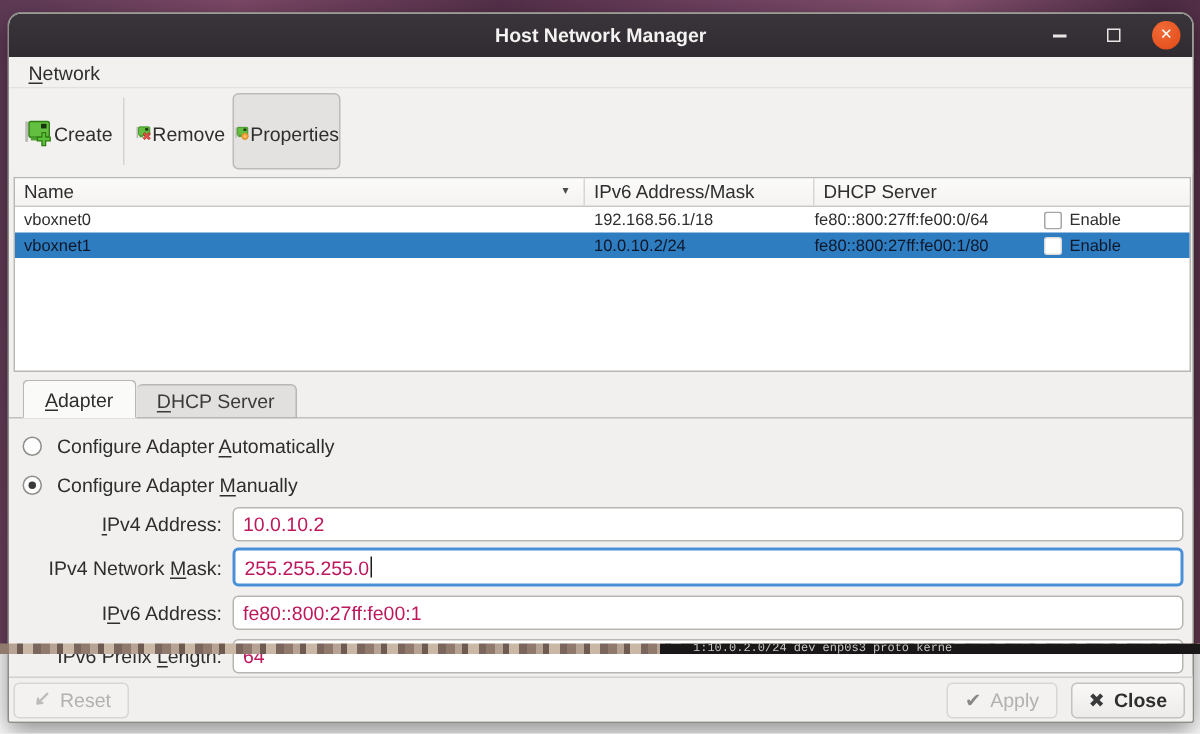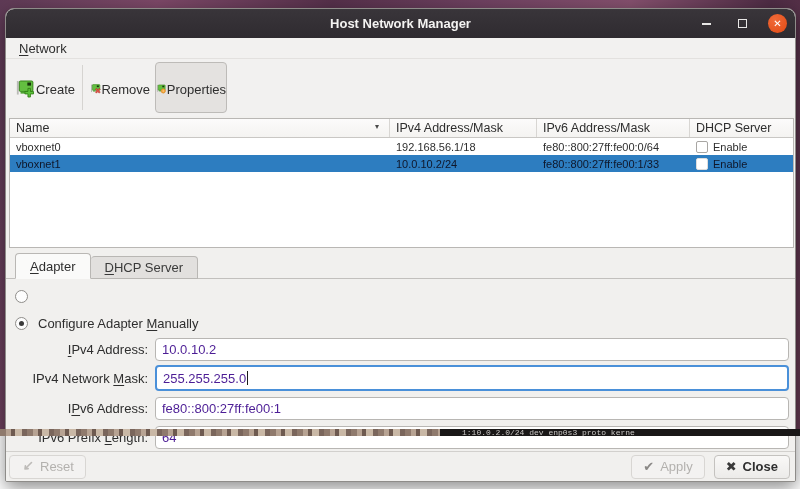--- a/index.html
+++ b/index.html
@@ -64,21 +64,21 @@
   .tab.inactive { height:23px; background:#e2e0de; border-left:none; color:#3a3a3a; }
 
   
   .pane { position:absolute; left:0; top:270px; width:791px; height:174px; }
   .radio-row { position:absolute; left:9px; display:flex; align-items:center; gap:10px; }
   .radio { width:13px; height:13px; border-radius:50%; border:1px solid #8f8d8a; background:#fdfdfd; position:relative; flex:0 0 auto; }
   .radio.checked::after { content:""; position:absolute; left:3px; top:3px; width:5px; height:5px; border-radius:50%; background:#3a3a3a; }
   .form-row { position:absolute; left:0; width:791px; display:flex; align-items:center; }
   .f-label { width:149px; text-align:right; padding-right:7px; flex:0 0 auto; }
   .input { flex:1; margin-right:8px; height:23px; background:#fff; border:1px solid #b8b6b3; border-radius:4px;
-    font-family:"Liberation Sans","DejaVu Sans",sans-serif; font-size:13px; color:#4c1d95; padding:0 6px; }
+    font-family:"Liberation Sans","DejaVu Sans",sans-serif; font-size:13px; color:#be185d; padding:0 6px; }
   .input.focused { height:26px; border:2px solid #4a90d9; display:flex; align-items:center; }
   .caret { display:inline-block; width:1px; height:14px; background:#1a1a1a; margin-left:1px; }
 
   
   .footer { position:absolute; left:0; bottom:0; width:791px; height:30px; border-top:1px solid #d2d0cd;
     display:flex; align-items:center; padding:0 7px 0 3px; background:#f1f0ee; }
   .btn { height:24px; display:flex; align-items:center; gap:6px; padding:0 11px; border-radius:4px;
     border:1px solid #c4c2bf; background:linear-gradient(#f9f8f7,#ecebe9); font-size:13px; }
   .btn.disabled { background:#f3f2f1; border-color:#d8d6d3; color:#b3b1ae; }
   .btn-group { margin-left:auto; display:flex; gap:9px; }
@@ -160,23 +160,20 @@
         <span class="tool-label">Properties</span>
       </div>
     </div>
 
     <div class="table">
       <div class="thead">
         <div class="th col-name">
           <span>Name</span>
           <span class="sort-ind">▾</span>
         </div>
-        <div class="th col-ipv4">
-            <span>IPv4 Address/Mask</span>
-          </div>
         <div class="th col-ipv6">
             <span>IPv6 Address/Mask</span>
           </div>
         <div class="th col-dhcp">
             <span>DHCP Server</span>
           </div>
       </div>
 
       <div class="tr">
         <div class="td col-name">vboxnet0</div>
@@ -184,21 +181,21 @@
         <div class="td col-ipv6">fe80::800:27ff:fe00:0/64</div>
         <div class="td col-dhcp dhcp-cell">
           <span class="cb"></span>
           <span>Enable</span>
         </div>
       </div>
 
       <div class="tr selected">
         <div class="td col-name">vboxnet1</div>
         <div class="td col-ipv4">10.0.10.2/24</div>
-        <div class="td col-ipv6">fe80::800:27ff:fe00:1/33</div>
+        <div class="td col-ipv6">fe80::800:27ff:fe00:1/80</div>
         <div class="td col-dhcp dhcp-cell">
           <span class="cb"></span>
           <span>Enable</span>
         </div>
       </div>
     </div>
 
     <div class="tabwrap">
       <div class="tabbar">
         <div class="tab active">
@@ -206,20 +203,21 @@
         </div>
         <div class="tab inactive">
           <span><span class="accel">D</span><span>HCP Server</span></span>
         </div>
       </div>
     </div>
 
     <div class="pane">
       <div class="radio-row" style="top:11px;">
         <span class="radio"></span>
+        <span><span>Configure Adapter </span><span class="accel">A</span><span>utomatically</span></span>
       </div>
       <div class="radio-row" style="top:37px;">
         <span class="radio checked"></span>
         <span><span>Configure Adapter </span><span class="accel">M</span><span>anually</span></span>
       </div>
 
       <div class="form-row" style="top:59px;">
         <span class="f-label"><span class="accel">I</span><span>Pv4 Address:</span></span>
         <input class="input" value="10.0.10.2" style="">
       </div>

